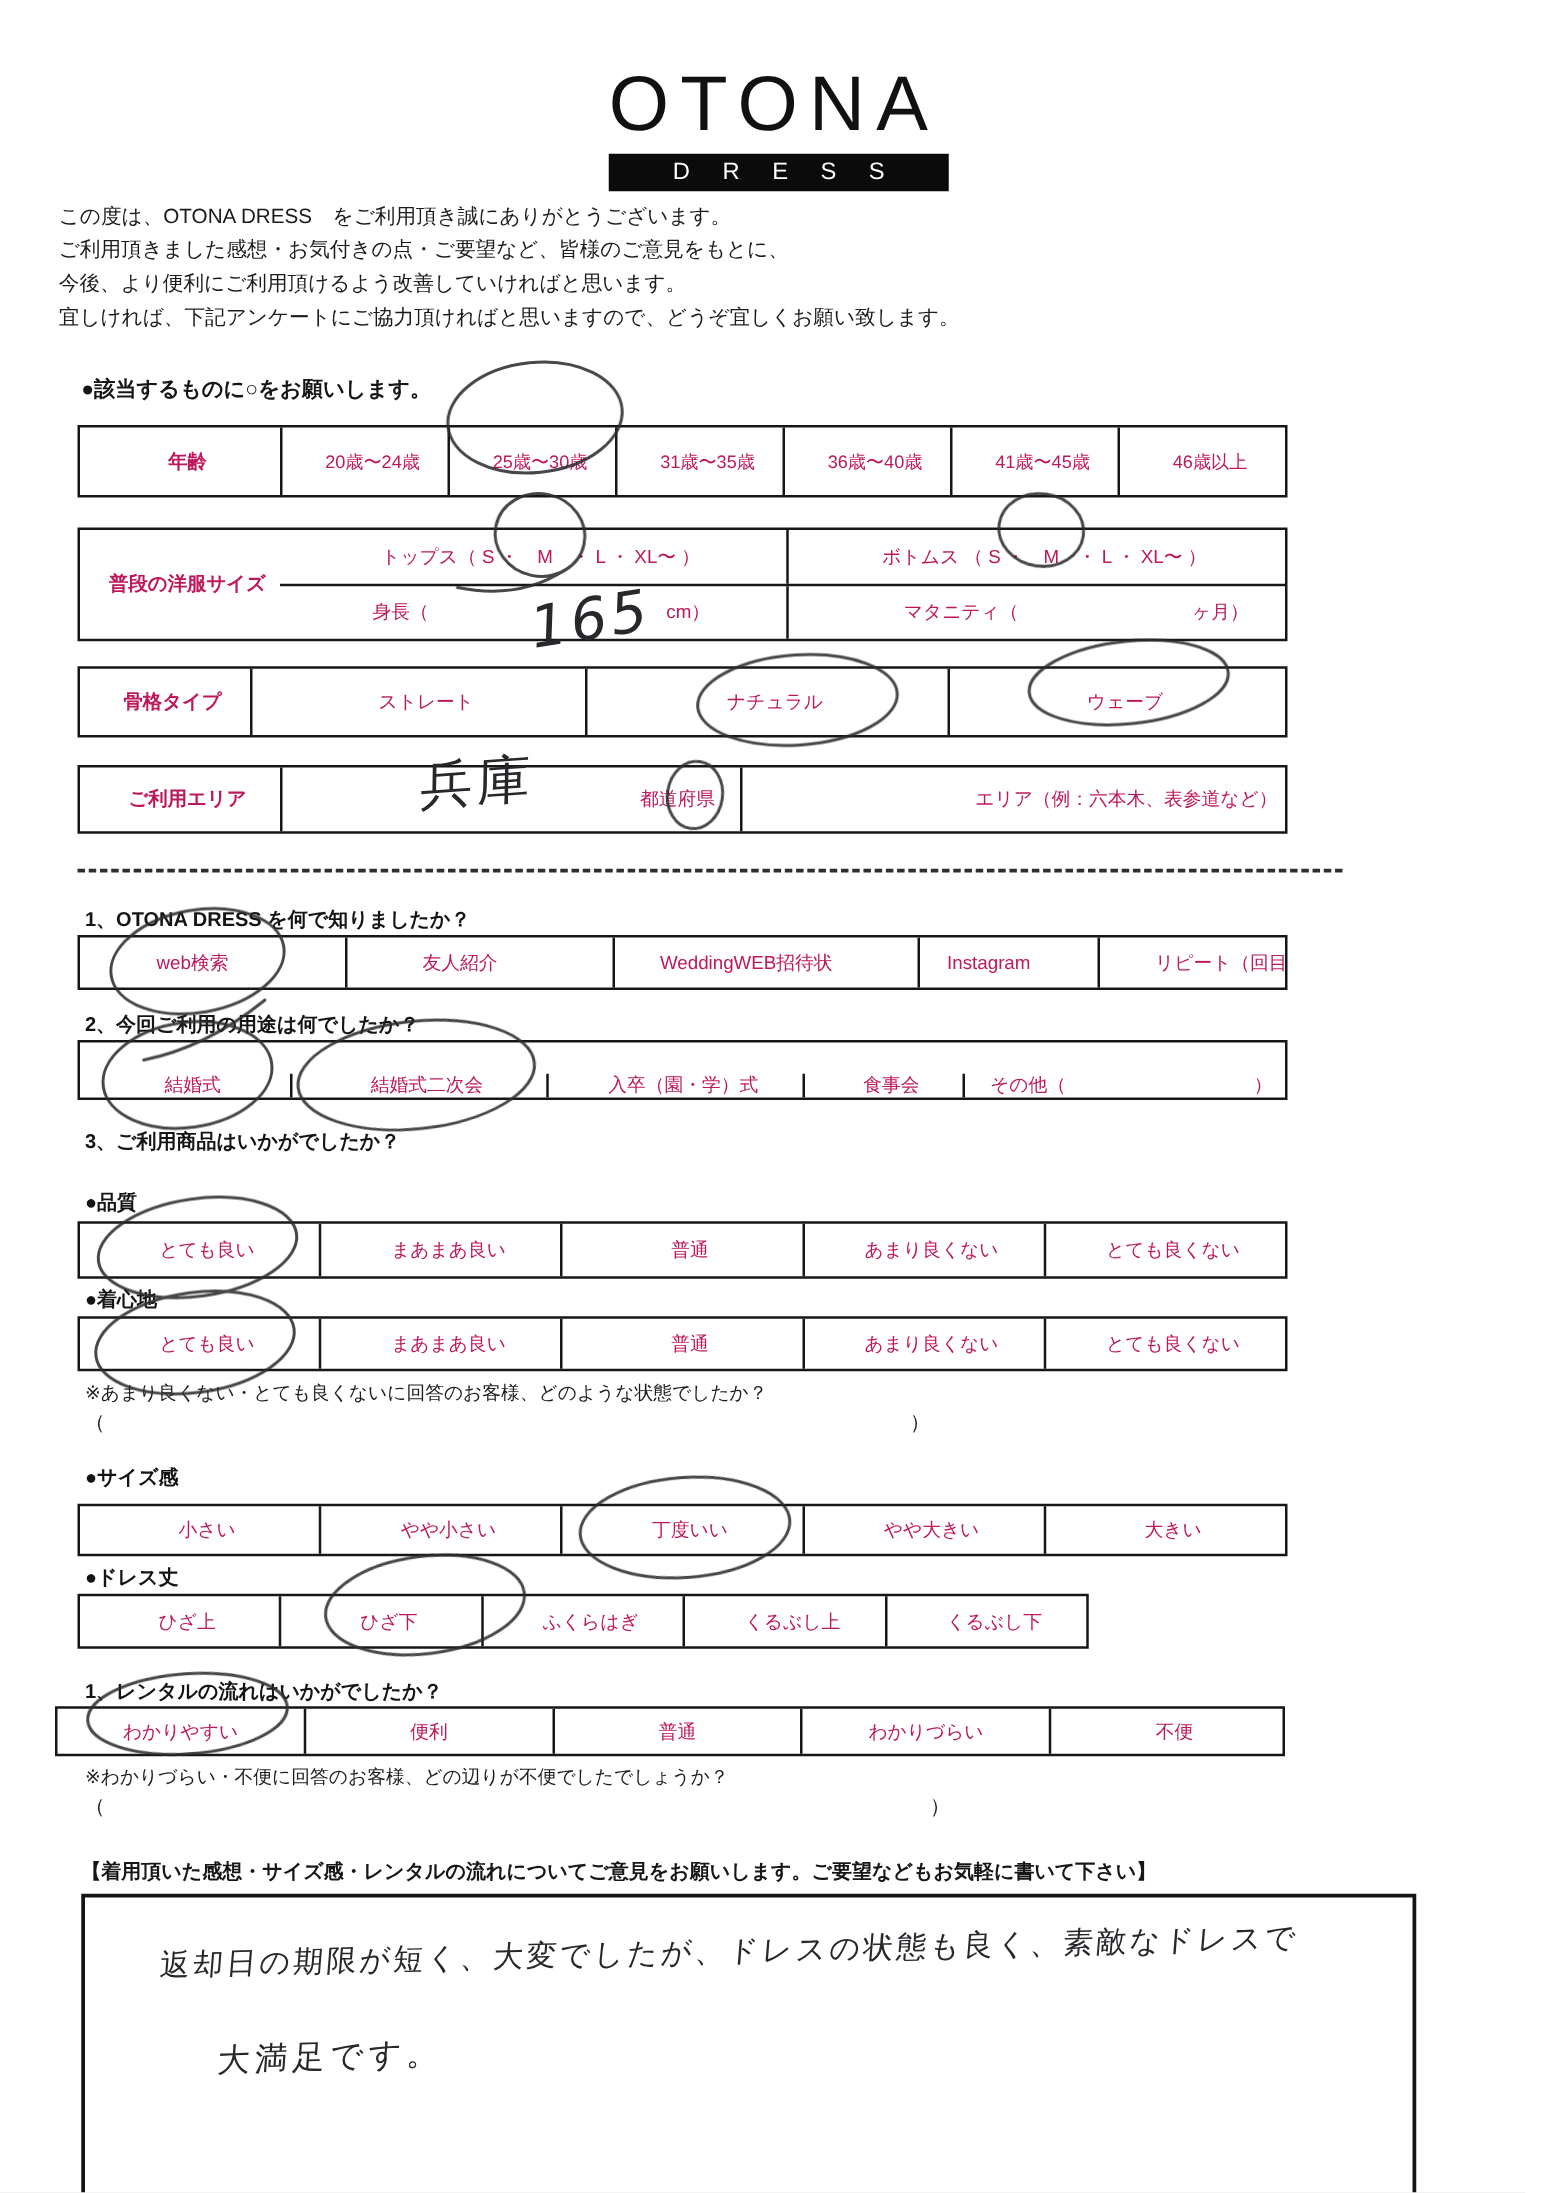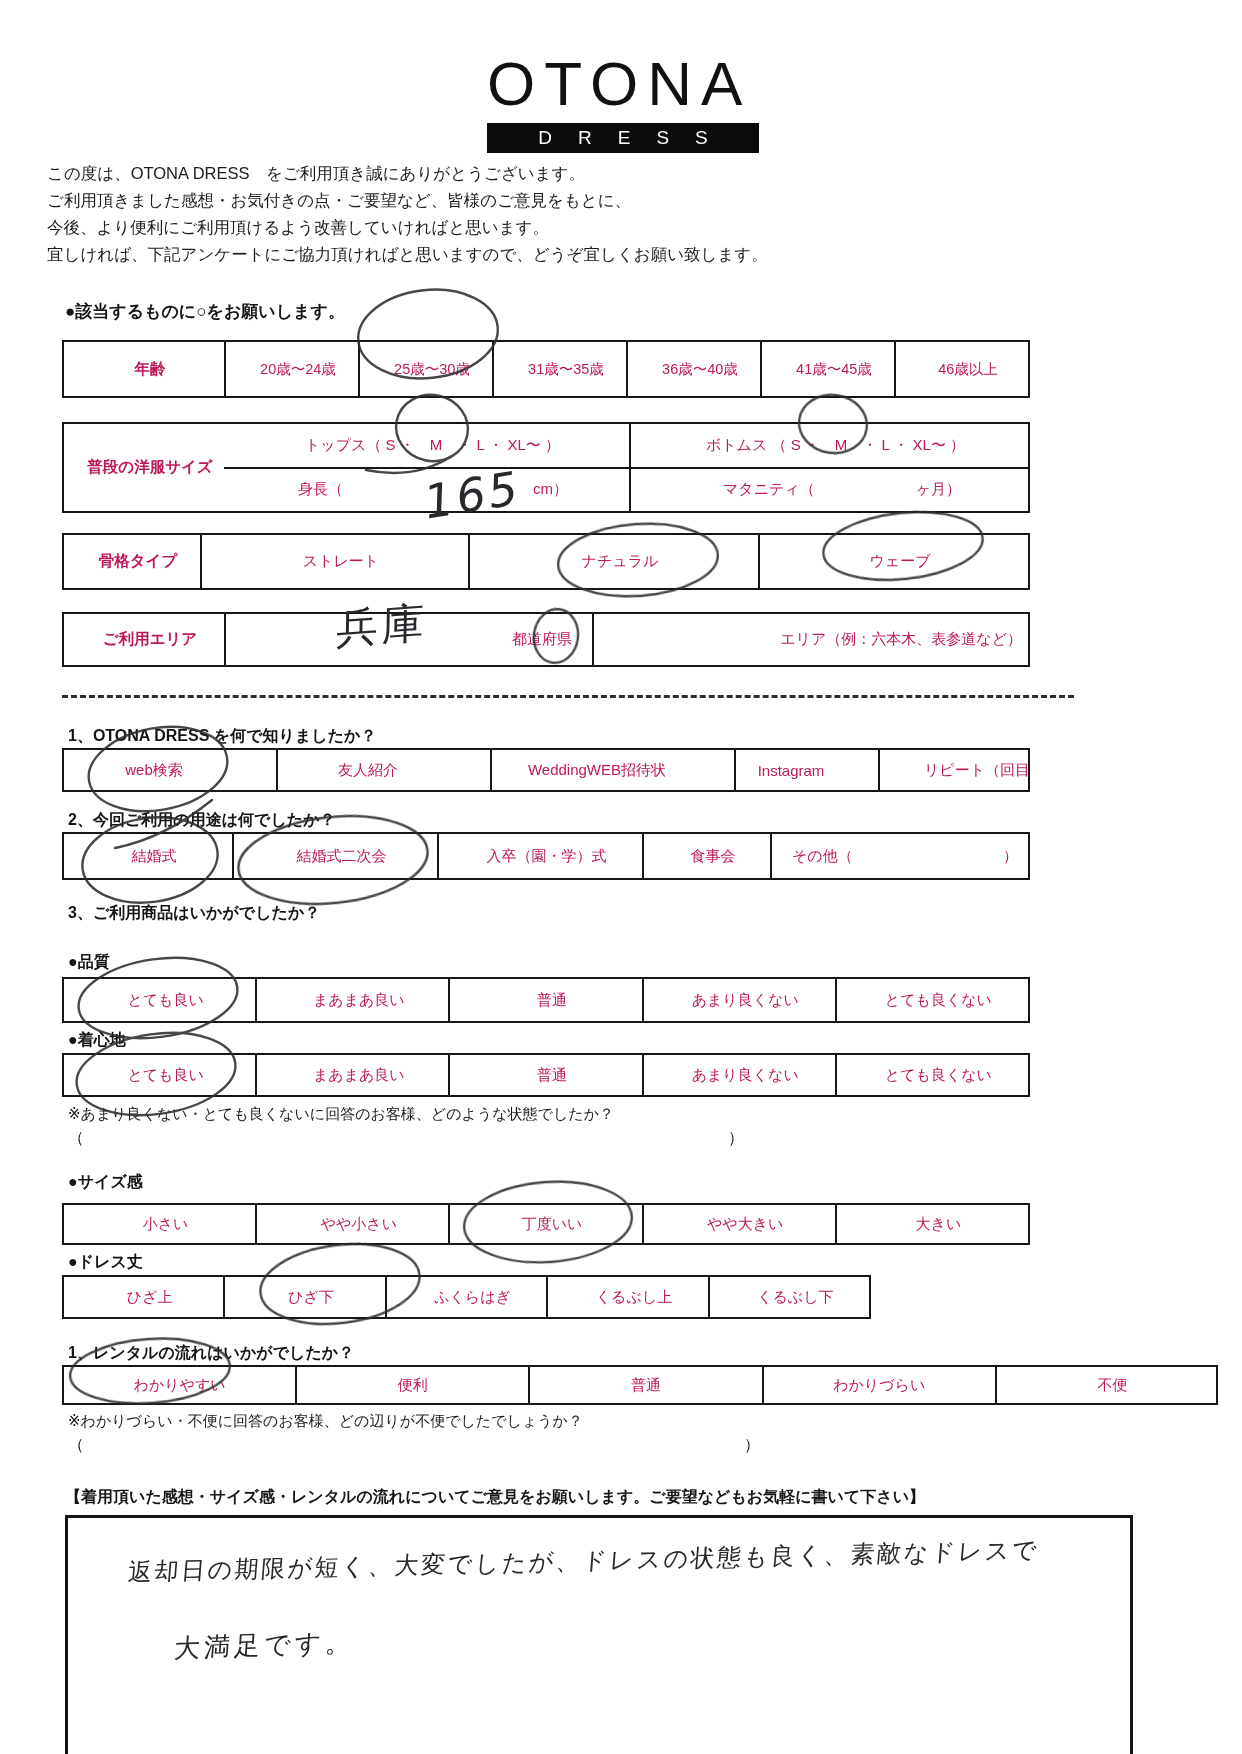--- a/index.html
+++ b/index.html
@@ -86,21 +86,21 @@
         <div class="cell" style="width:405px;">トップス（ S ・　M　・ L ・ XL〜 ）</div>
         <div class="cell" style="flex:1;">ボトムス （ S ・　M　・ L ・ XL〜 ）</div>
       </div>
       <div class="rrow">
         <div class="cell" style="width:405px; justify-content:flex-start;">
           <span style="margin-left:62px;">身長（</span>
           <span style="margin-left:190px;">cm）</span>
         </div>
         <div class="cell" style="flex:1; justify-content:space-between;">
           <span style="margin-left:80px;">マタニティ（</span>
-          <span style="margin-right:67px;">ヶ月）</span>
+          <span style="margin-right:29px;">ヶ月）</span>
         </div>
       </div>
     </div>
   </div>
 
   <div class="tbl" style="left:62px; top:533px; width:968px; height:57px;">
     <div class="cell head" style="width:136px;">骨格タイプ</div>
     <div class="cell" style="width:268px;">ストレート</div>
     <div class="cell" style="width:290px;">ナチュラル</div>
     <div class="cell" style="flex:1;">ウェーブ</div>
@@ -125,21 +125,21 @@
     <div class="cell" style="width:200px;">WeddingWEB招待状</div>
     <div class="cell" style="width:100px;">Instagram</div>
     <div class="cell" style="flex:1; justify-content:flex-start;">
       <span style="margin-left:32px;">リピート（</span>
       <span style="margin-left:auto;">回目</span>
       <span style="margin-left:26px; margin-right:38px;">）</span>
     </div>
   </div>
 
   <div class="abs title" style="left:68px; top:810px;">2、今回ご利用の用途は何でしたか？</div>
-  <div class="tbl" style="left:62px; top:832px; width:968px; height:48px;">
+  <div class="tbl" style="left:62px; top:832px; width:968px; height:48px;align-items:flex-end;">
     <div class="cell" style="width:168px;">結婚式</div>
     <div class="cell" style="width:205px;">結婚式二次会</div>
     <div class="cell" style="width:205px;">入卒（園・学）式</div>
     <div class="cell" style="width:128px;">食事会</div>
     <div class="cell" style="flex:1; justify-content:space-between;">
       <span style="margin-left:8px;">その他（</span>
       <span style="margin-right:10px;">）</span>
     </div>
   </div>
 
@@ -181,21 +181,21 @@
   <div class="abs seclabel" style="left:68px; top:1252px;">●ドレス丈</div>
   <div class="tbl" style="left:62px; top:1275px; width:809px; height:44px;">
     <div class="cell" style="flex:1;">ひざ上</div>
     <div class="cell" style="flex:1;">ひざ下</div>
     <div class="cell" style="flex:1;">ふくらはぎ</div>
     <div class="cell" style="flex:1;">くるぶし上</div>
     <div class="cell" style="flex:1;">くるぶし下</div>
   </div>
 
   <div class="abs title" style="left:68px; top:1343px;">1、レンタルの流れはいかがでしたか？</div>
-  <div class="tbl" style="left:62px; top:1365px; width:1156px; height:40px;gap:12px;">
+  <div class="tbl" style="left:44px; top:1365px; width:984px; height:40px;gap:12px;">
     <div class="cell" style="flex:1;">わかりやすい</div>
     <div class="cell" style="flex:1;">便利</div>
     <div class="cell" style="flex:1;">普通</div>
     <div class="cell" style="flex:1;">わかりづらい</div>
     <div class="cell" style="flex:1;">不便</div>
   </div>
   <div class="abs note" style="left:68px; top:1412px;">※わかりづらい・不便に回答のお客様、どの辺りが不便でしたでしょうか？</div>
   <div class="abs parens" style="left:68px; top:1435px; width:692px;">
     <span>（</span>
     <span>）</span>

